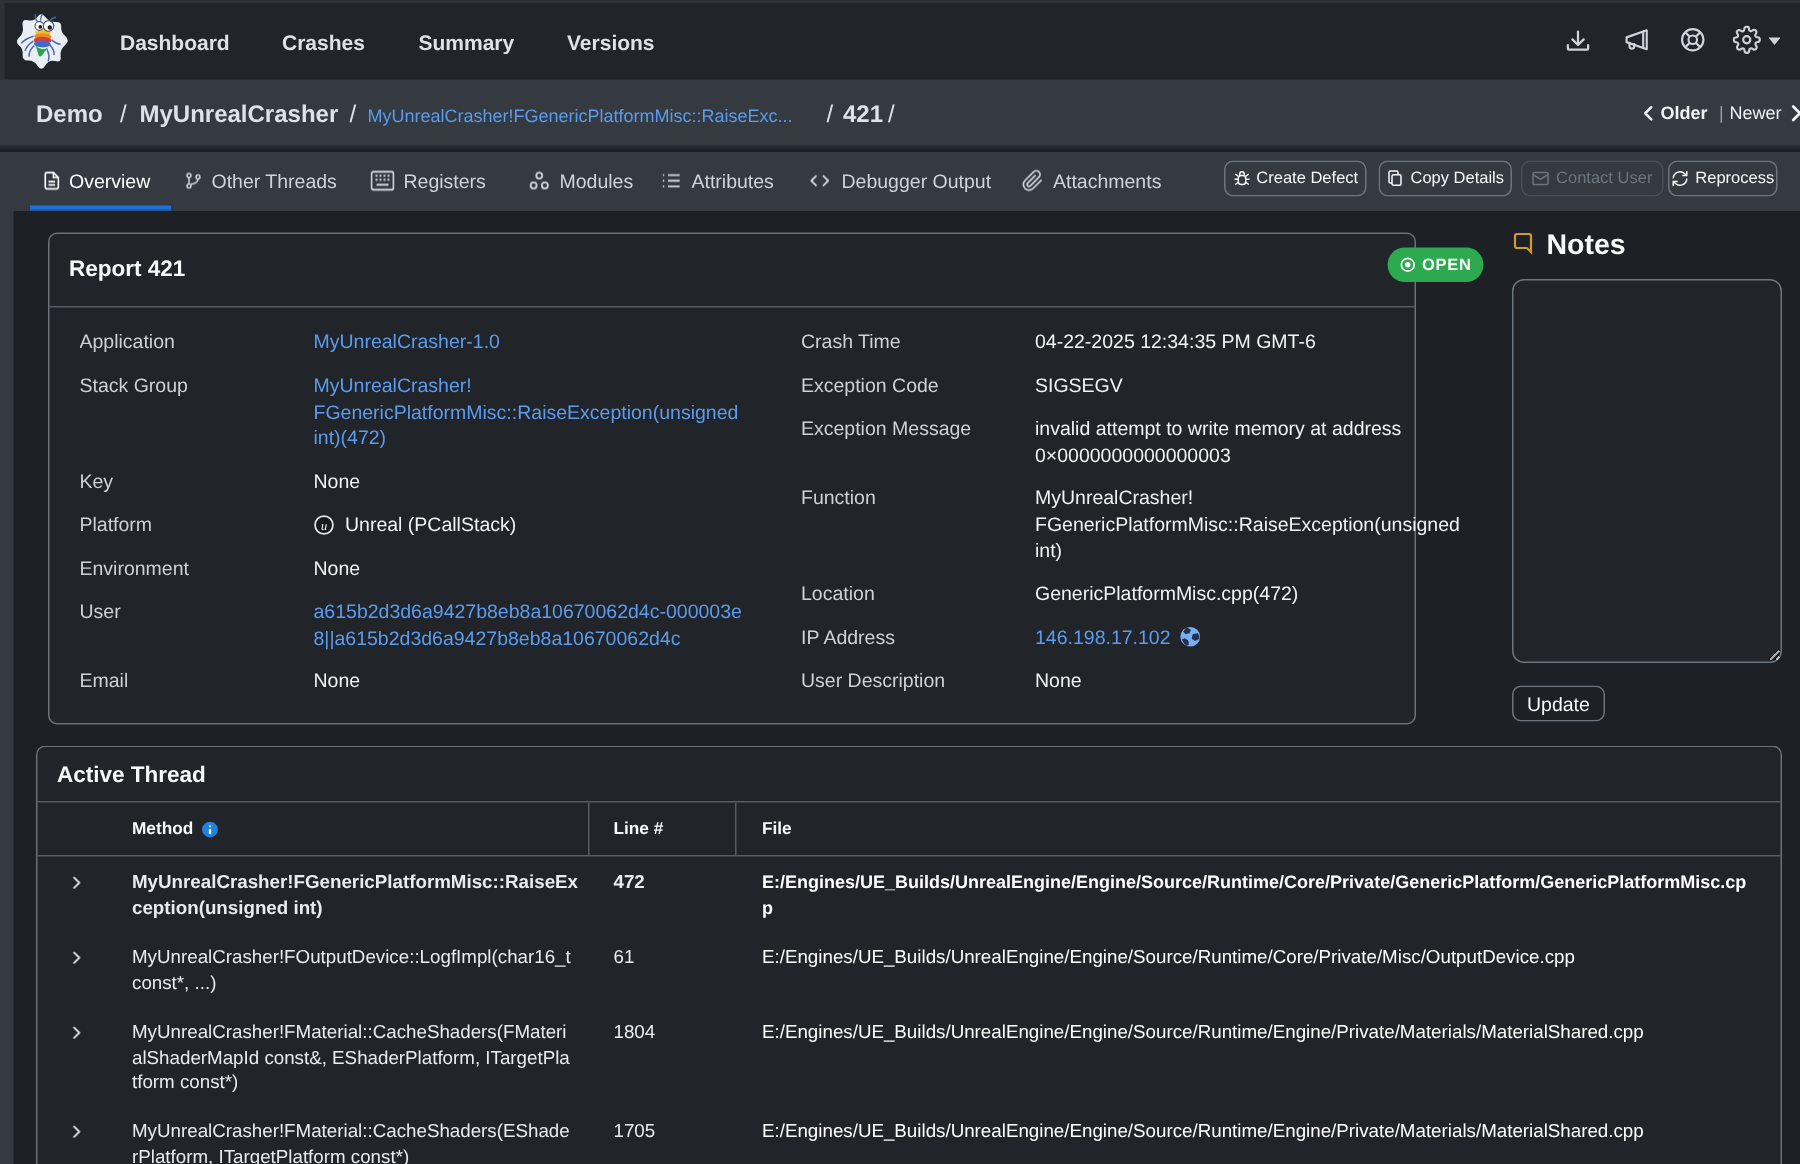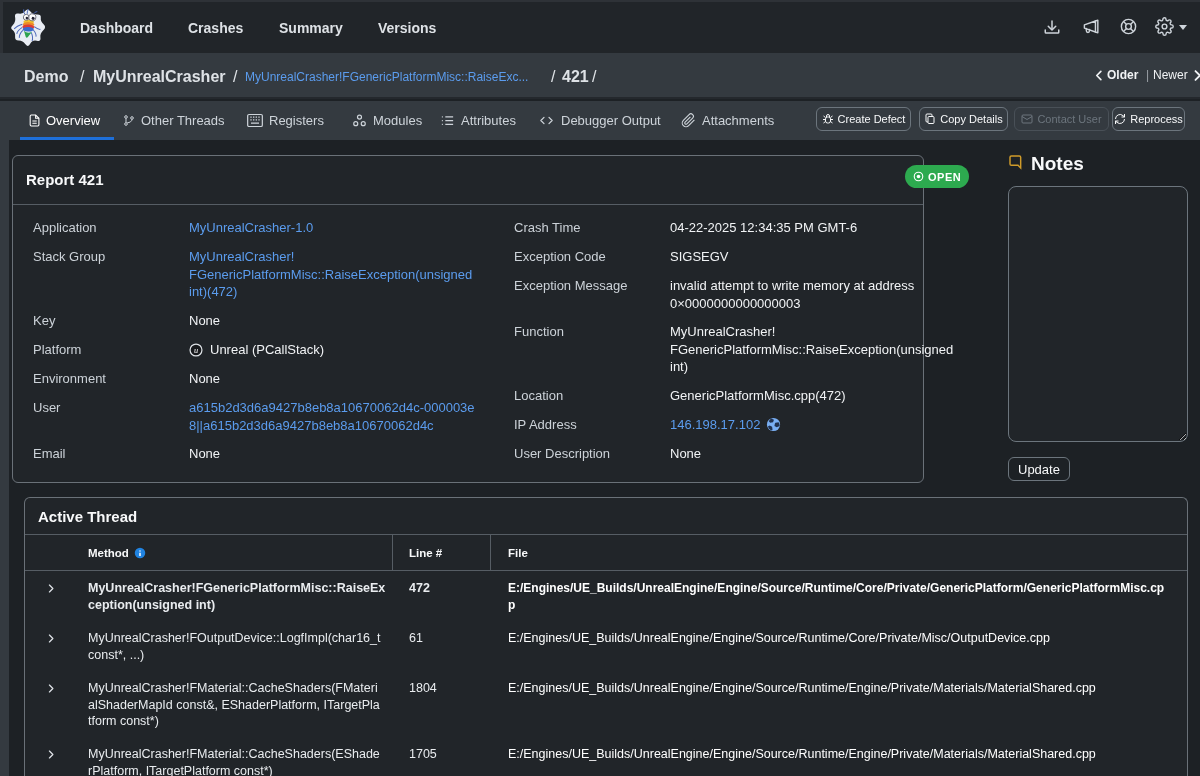--- a/index.html
+++ b/index.html
@@ -17,21 +17,21 @@
 #tabs{position:absolute;left:0;top:101px;width:1200px;height:39px;background:#343a40}
 .tab{position:absolute;top:0;height:39px;display:flex;align-items:center;gap:6px;font-size:13px;color:#ced4da}
 .tab svg{flex:0 0 auto}
 .tab.active{color:#fff}
 #underline{position:absolute;left:20px;top:36px;width:94px;height:3px;background:#1e6fd9}
 .btnrow{position:absolute;top:6px;left:0;width:1200px;height:24px}
 .btn{position:absolute;top:0;height:24px;border:1px solid #6c757d;border-radius:6px;color:#f8f9fa;font-size:11px;display:flex;align-items:center;justify-content:center;gap:4px;background:transparent;white-space:nowrap}
 .btn.dis{color:#6c757d;border-color:#495057}
 #strip{position:absolute;left:0;top:140px;width:9px;height:636px;background:#343a40}
 .card{position:absolute;background:#212529;border:1px solid #6a7178;border-radius:6px}
-#report{left:12px;top:155px;width:912px;height:328px}
+#report{left:32px;top:155px;width:912px;height:328px}
 #report .hd{height:49px;border-bottom:1px solid #565d64;position:relative}
 #report .hd .t{position:absolute;left:13px;top:15px;font-size:15px;font-weight:bold;color:#f8f9fa}
 #badge{position:absolute;left:892px;top:9px;height:23px;border-radius:11.5px;background:#2daa4f;color:#fff;font-size:11px;font-weight:bold;display:flex;align-items:center;gap:4px;padding:0 8px;letter-spacing:.5px}
 .dcol{position:absolute;top:57px;font-size:13px;line-height:17.6px}
 .drow{display:flex;padding:5.7px 0}
 .drow .lb{width:156px;flex:0 0 auto;color:#ccd2d8}
 .drow .vl{color:#f1f3f5}
 .dcol a{color:#5b9cee;text-decoration:none}
 #notes{position:absolute;left:1008px;top:147px;width:192px}
 #notes .t{font-size:19px;font-weight:bold;color:#f8f9fa;position:absolute;left:23px;top:6px}

